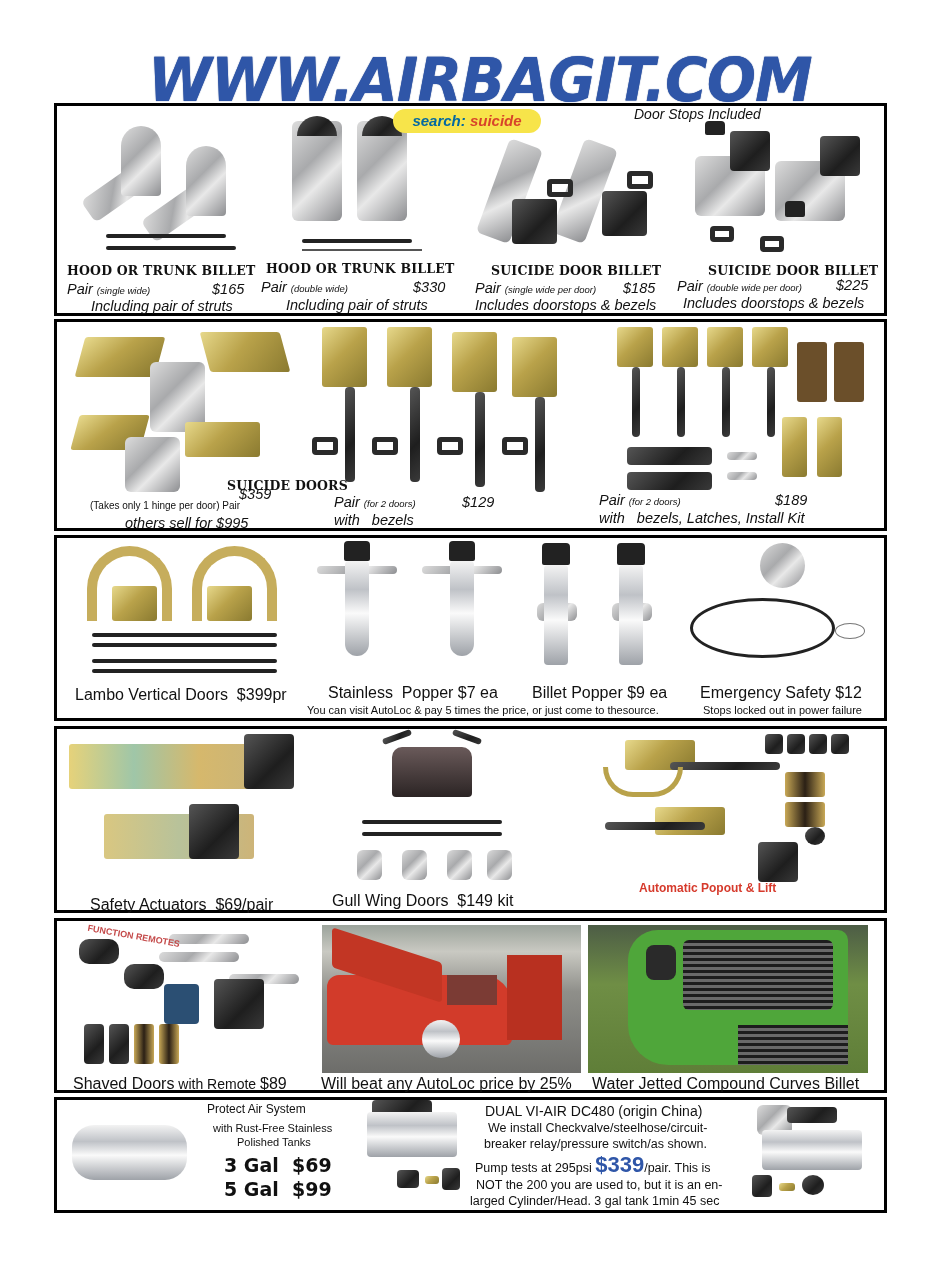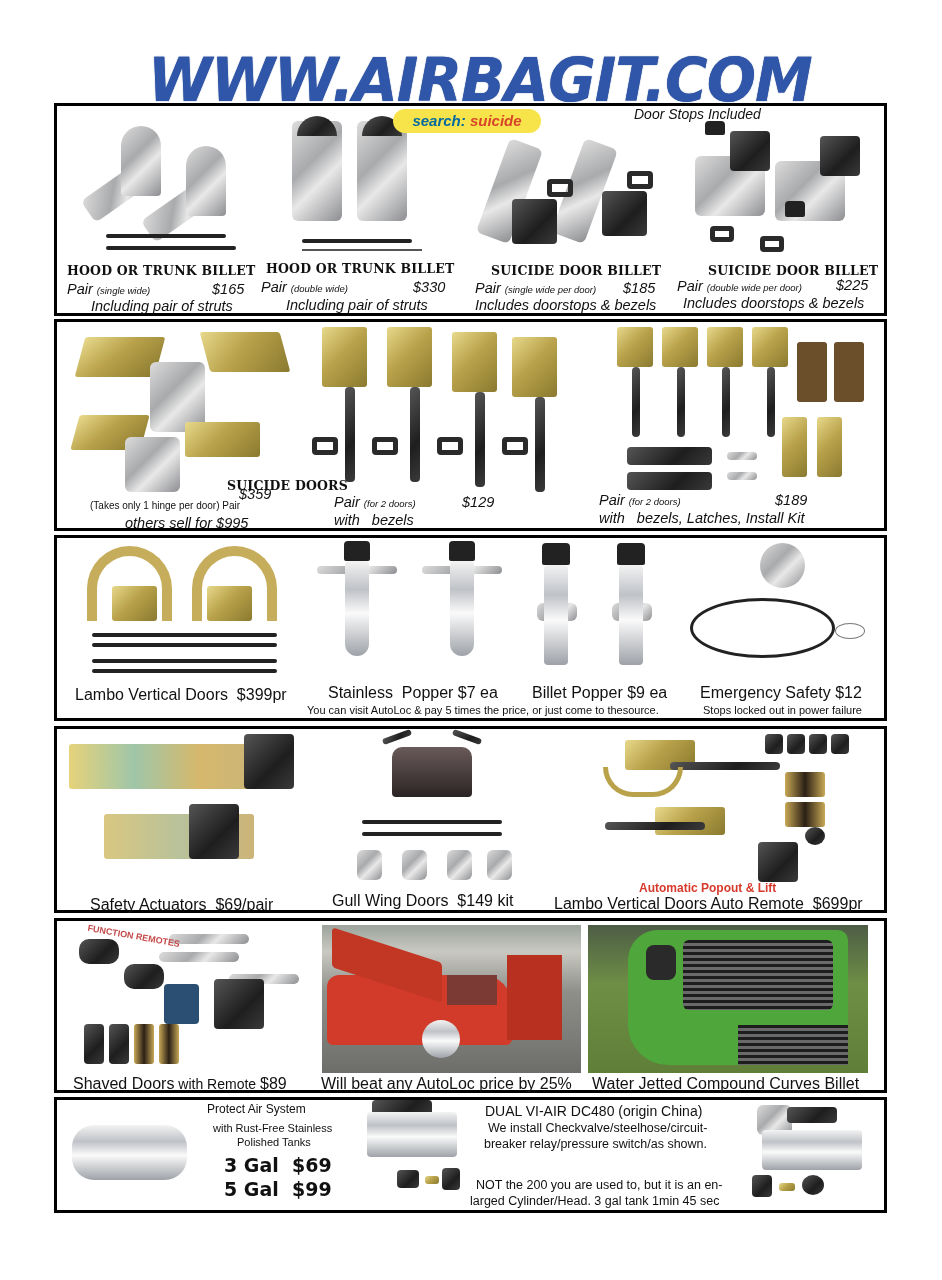--- a/index.html
+++ b/index.html
@@ -244,21 +244,20 @@
     <div class="ph brass" style="left:190px;top:70px;width:40px;height:25px;background:linear-gradient(90deg,#c8a856,#2b2015,#c8a856);"></div>
     <div class="ph brass" style="left:60px;top:75px;width:70px;height:28px;"></div>
     <div class="ph dark" style="left:10px;top:90px;width:100px;height:8px;"></div>
     <div class="ph dark" style="left:163px;top:110px;width:40px;height:40px;"></div>
     <div class="ph dark" style="left:210px;top:95px;width:20px;height:18px;border-radius:50%;"></div>
   </div>
   <div class="txt red-caption" style="left:582px;top:152px;">Automatic Popout &amp; Lift</div>
 
   <div class="txt lg" style="left:33px;top:167px;white-space:pre;">Safety Actuators  $69/pair</div>
   <div class="txt lg" style="left:275px;top:163px;white-space:pre;">Gull Wing Doors  $149 kit</div>
-  <div class="txt lg" style="left:497px;top:166px;white-space:pre;">Lambo Vertical Doors Auto Remote  $699pr</div>
 </div>
 
 <div class="panel" style="top:918px;height:175px;">
   <div class="ph" style="left:12px;top:3px;width:240px;height:145px;">
     <div class="ph dark" style="left:10px;top:15px;width:40px;height:25px;border-radius:10px;"></div>
     <div class="ph dark" style="left:55px;top:40px;width:40px;height:25px;border-radius:10px;"></div>
     <div class="ph metal" style="left:100px;top:10px;width:80px;height:10px;"></div>
     <div class="ph metal" style="left:90px;top:28px;width:80px;height:10px;"></div>
     <div class="ph metal" style="left:160px;top:50px;width:70px;height:10px;"></div>
     <div class="ph" style="left:95px;top:60px;width:35px;height:40px;background:#2b4f73;border-radius:4px;"></div>
@@ -308,20 +307,23 @@
     <div class="ph dark" style="left:25px;top:0px;width:60px;height:18px;"></div>
     <div class="ph chrome" style="left:20px;top:12px;width:90px;height:45px;"></div>
     <div class="ph dark" style="left:50px;top:70px;width:22px;height:18px;"></div>
     <div class="ph brass" style="left:78px;top:76px;width:14px;height:8px;"></div>
     <div class="ph dark" style="left:95px;top:68px;width:18px;height:22px;"></div>
   </div>
 
   <div class="txt" style="left:428px;top:3px;font-size:14px;">DUAL VI-AIR DC480 (origin China)</div>
   <div class="txt" style="left:431px;top:21px;font-size:12.5px;">We install Checkvalve/steelhose/circuit-</div>
   <div class="txt" style="left:427px;top:37px;font-size:12.5px;">breaker relay/pressure switch/as shown.</div>
+  <div class="txt" style="left:418px;top:52px;font-size:12.5px;">
+    <span>Pump tests at 295psi </span><span class="price-big">$339</span><span>/pair. This is</span>
+  </div>
   <div class="txt" style="left:419px;top:78px;font-size:12.5px;">NOT the 200 you are used to, but it is an en-</div>
   <div class="txt" style="left:413px;top:94px;font-size:12.5px;">larged Cylinder/Head. 3 gal tank 1min 45 sec</div>
 
   <div class="ph" style="left:690px;top:5px;width:130px;height:100px;">
     <div class="ph metal" style="left:10px;top:0px;width:35px;height:30px;"></div>
     <div class="ph dark" style="left:40px;top:2px;width:50px;height:16px;"></div>
     <div class="ph chrome" style="left:15px;top:25px;width:100px;height:40px;"></div>
     <div class="ph dark" style="left:5px;top:70px;width:20px;height:22px;"></div>
     <div class="ph brass" style="left:32px;top:78px;width:16px;height:8px;"></div>
     <div class="ph dark" style="left:55px;top:70px;width:22px;height:20px;border-radius:50%;"></div>

